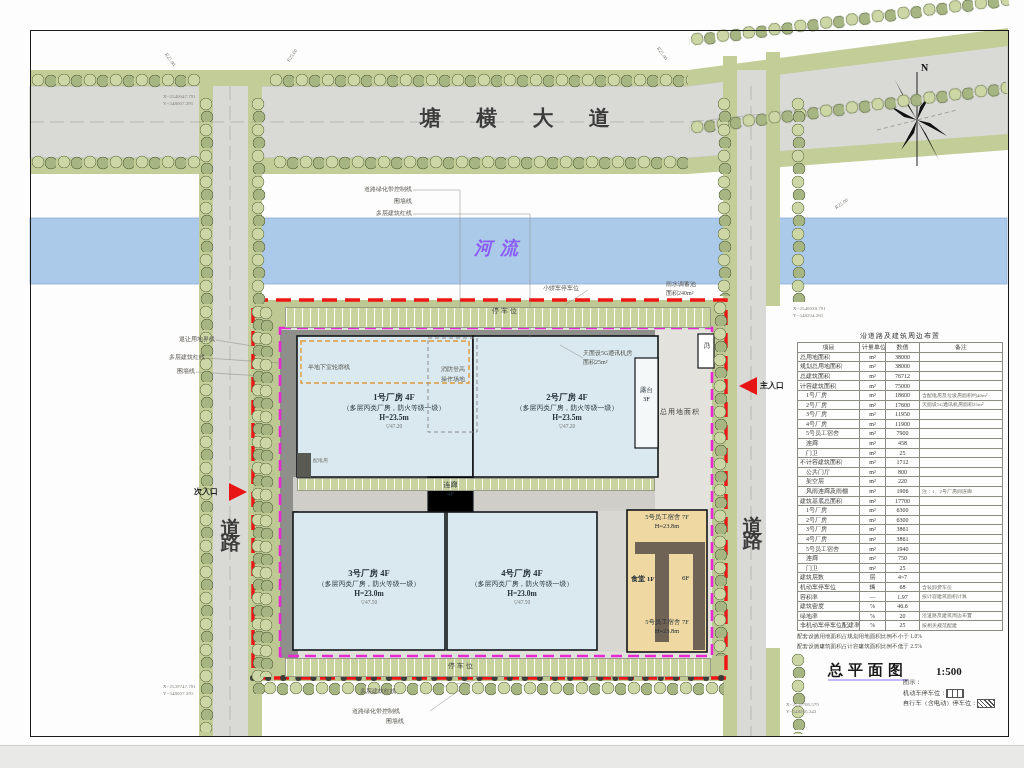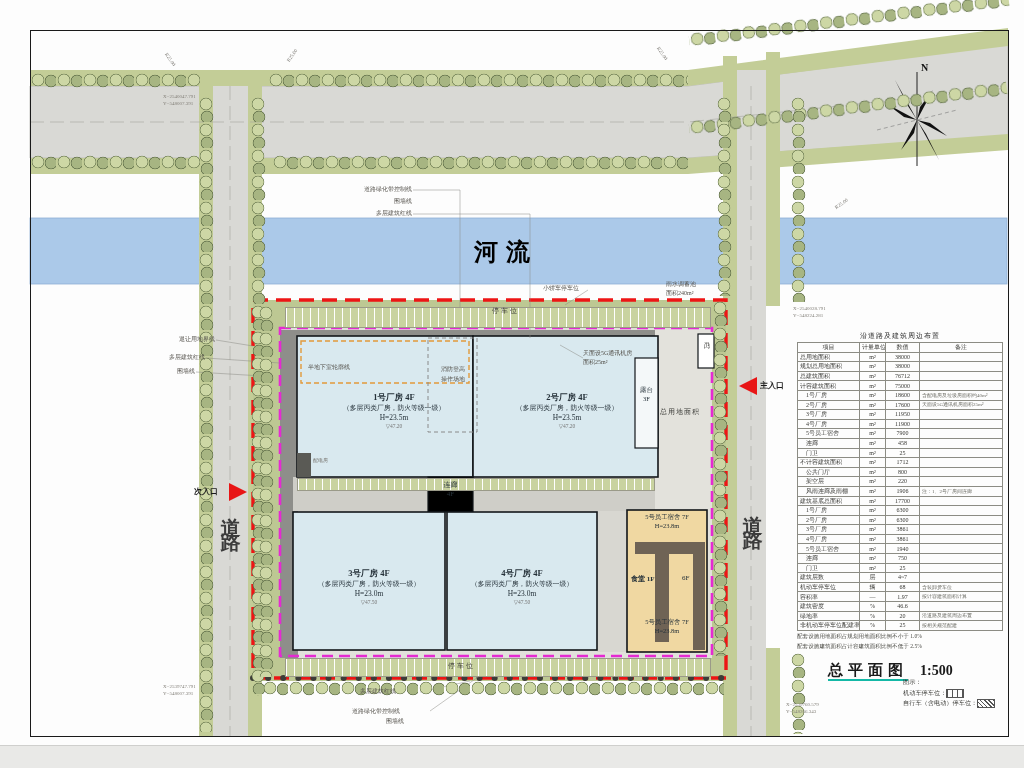--- a/index.html
+++ b/index.html
@@ -8,44 +8,44 @@
   .abs{position:absolute;}
   #basemap{position:absolute;left:0;top:0;z-index:1;}
   .strip{position:absolute;z-index:2;}
   .lblayer{position:absolute;left:0;top:0;width:1024px;height:768px;z-index:3;}
   .lbl{position:absolute;font-size:6px;color:#55524c;white-space:nowrap;line-height:1.25;}
   .xs{font-size:5px;color:#75726c;}
   .rot{transform-origin:0 0;}
   .blabel{position:absolute;text-align:center;color:#26323a;line-height:1.35;}
   .bname{font-size:8.5px;font-weight:bold;}
   .bspec{font-size:6.8px;}
-  .bht{font-size:7.5px;}
+  .bht{font-size:7.5px;font-weight:bold;}
   .belev{font-size:5.5px;color:#777;}
   .vtext{writing-mode:vertical-rl;text-orientation:upright;}
   .road-name{font-size:21px;letter-spacing:15px;color:#3c3c3c;font-weight:bold;}
-  .river-name{font-size:24px;letter-spacing:8px;color:#000000;font-weight:bold;}
+  .river-name{font-size:18px;letter-spacing:8px;color:#8b5cf6;font-weight:bold;font-style:italic;}
   .vroad{font-size:20px;letter-spacing:14px;color:#3c3c3c;font-weight:bold;}
   .ent{font-size:8px;font-weight:bold;color:#1c1c1c;}
   .north-n{font-size:10px;font-weight:bold;color:#111;}
   .trees-h{height:20px;background-image:
      radial-gradient(circle 7px at 8px 10px,  #cdd7a5 5.2px, #6c7b51 5.9px, rgba(0,0,0,0) 6.6px),
      radial-gradient(circle 7px at 21px 11px, #a7b582 5.2px, #5b6a45 5.9px, rgba(0,0,0,0) 6.6px);
      background-size:26px 20px;background-repeat:repeat-x;}
   .trees-v{width:20px;background-image:
      radial-gradient(circle 7px at 10px 8px,  #cdd7a5 5.2px, #6c7b51 5.9px, rgba(0,0,0,0) 6.6px),
      radial-gradient(circle 7px at 11px 21px, #a7b582 5.2px, #5b6a45 5.9px, rgba(0,0,0,0) 6.6px);
      background-size:20px 26px;background-repeat:repeat-y;}
   .pticks{background-color:#c9d3a0;border:1px solid #9a9a88;background-image:
      repeating-linear-gradient(90deg,#ffffff 0,#ffffff 1px,rgba(0,0,0,0) 1px,rgba(0,0,0,0) 8px);}
   .ptick-lbl{font-size:7px;color:#3f3f3b;letter-spacing:2px;}
   
   .tblock{position:absolute;left:828px;top:661px;}
   .tblock .tmain{font-size:15px;font-weight:bold;letter-spacing:5px;color:#1a1a1a;
-     border-bottom:2px solid #14b8a6;padding-bottom:1px;}
-  .tblock .tscale{font-size:14px;font-weight:bold;color:#1a1a1a;margin-left:8px;}
+     border-bottom:2px solid #c4b5fd;padding-bottom:1px;}
+  .tblock .tscale{font-size:11px;font-weight:bold;color:#1a1a1a;margin-left:24px;}
   .legend{position:absolute;left:903px;top:677px;font-size:6.2px;color:#3c3c38;line-height:1.7;}
   .sym-car{display:inline-block;width:16px;height:7px;border:1px solid #555;vertical-align:middle;
      background-image:repeating-linear-gradient(90deg,#555 0,#555 1px,rgba(0,0,0,0) 1px,rgba(0,0,0,0) 5px);}
   .sym-bike{display:inline-block;width:16px;height:7px;border:1px solid #555;vertical-align:middle;
      background-image:repeating-linear-gradient(45deg,#555 0,#555 1px,rgba(0,0,0,0) 1px,rgba(0,0,0,0) 3px);}
   
   .table-wrap{position:absolute;left:797px;top:331px;width:206px;z-index:3;}
   .tbl-title{font-size:7px;text-align:center;color:#2a2a2a;margin-bottom:1px;letter-spacing:1px;}
   table.ind{border-collapse:collapse;width:206px;table-layout:fixed;}
   table.ind th,table.ind td{border:0.5px solid #8c8c84;font-size:6px;color:#3a3a36;
@@ -157,20 +157,21 @@
 <div class="strip trees-v" style="left:710px;top:300px;height:356px;"></div>
 <div class="strip trees-v" style="left:788px;top:96px;height:206px;"></div>
 <div class="strip trees-v" style="left:788px;top:652px;height:82px;"></div>
 <div class="strip trees-h" style="left:262px;top:678px;width:462px;"></div>
 <div class="strip pticks" style="left:285px;top:307px;width:424px;height:19px;"></div>
 <div class="strip pticks" style="left:285px;top:658px;width:424px;height:17px;"></div>
 <div class="strip pticks" style="left:297px;top:478px;width:356px;height:11px;"></div>
 
 <div class="lblayer">
 
+  <div class="abs road-name" style="left:420px;top:104px;">塘 横 大 道</div>
   <div class="abs river-name" style="left:474px;top:236px;">河流</div>
   <div class="abs vtext vroad" style="left:218px;top:502px;">道路</div>
   <div class="abs vtext vroad" style="left:740px;top:500px;">道路</div>
   <div class="abs north-n" style="left:921px;top:62px;">N</div>
 
   <div class="abs ent" style="left:194px;top:486px;">次入口</div>
   <div class="abs ent" style="left:760px;top:380px;">主入口</div>
 
   <div class="blabel" style="left:314px;top:392px;width:160px;">
     <div class="bname">1号厂房 4F</div>

